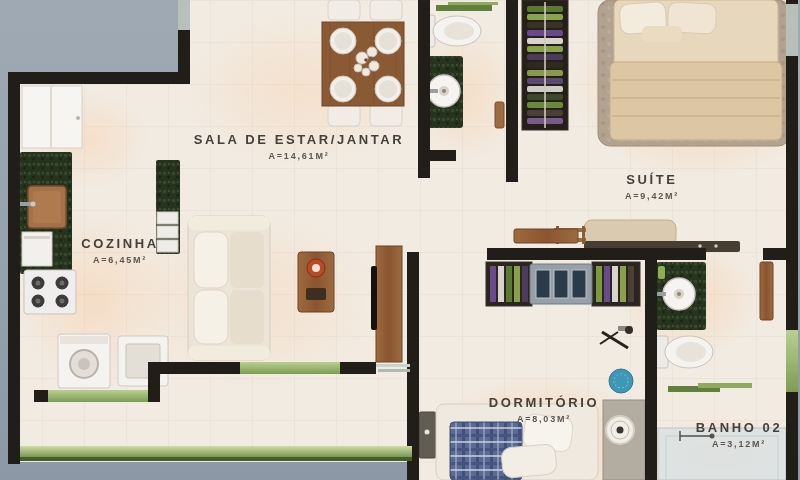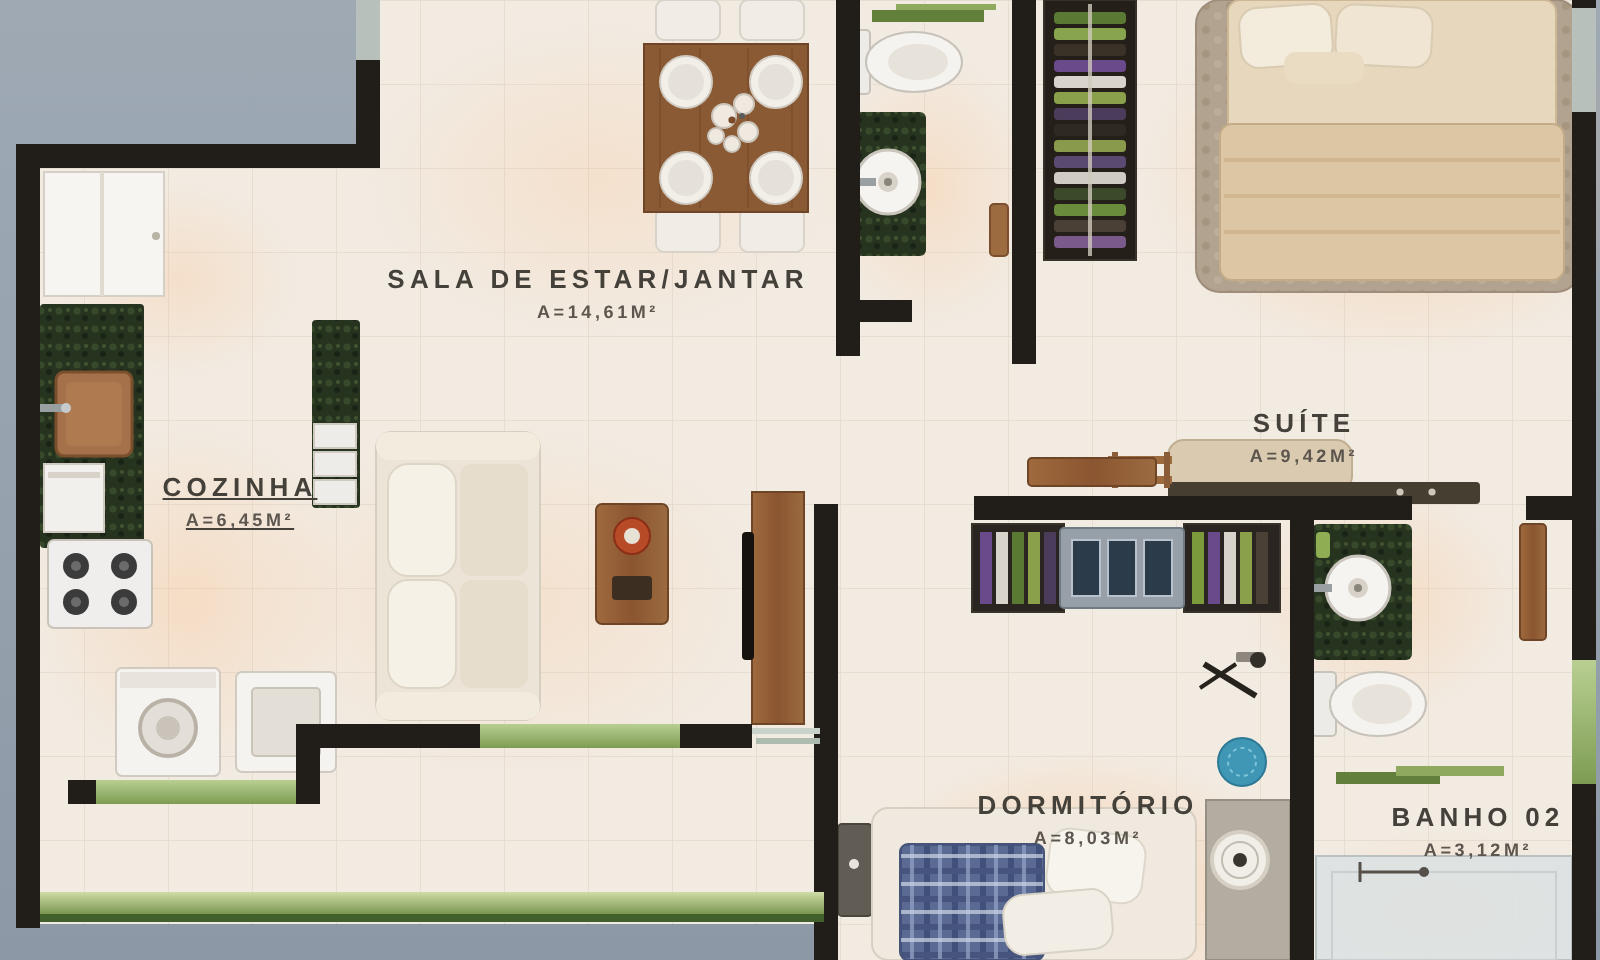--- a/index.html
+++ b/index.html
@@ -8,25 +8,25 @@
   html,body{margin:0;padding:0;}
   body{font-family:"Liberation Sans","DejaVu Sans",sans-serif;background:#707a86;}
   .plan-wrap{position:relative;width:800px;height:480px;overflow:hidden;
     background:linear-gradient(180deg,#9ea9b4 0%,#95a1ad 55%,#8c98a5 100%);padding-left:27px;}
   .plan-wrap svg{position:absolute;left:0;top:0;}
   .plan-label{position:absolute;transform:translateX(-50%);text-align:center;
     color:var(--label-text);pointer-events:none;white-space:nowrap;}
   .room-name{font-size:13px;font-weight:bold;letter-spacing:2.6px;}
   .room-area{font-size:9px;font-weight:bold;letter-spacing:1.8px;color:#5c564e;margin-top:4px;}
   .lbl-sala{left:299px;top:132px;}
-  .lbl-cozinha{left:120px;top:236px;text-decoration:underline;}
-  .lbl-suite{left:652px;top:172px;margin-top:32px;}
+  .lbl-cozinha{left:120px;top:236px;}
+  .lbl-suite{left:652px;top:172px;}
   .lbl-dormitorio{left:544px;top:351px;margin-top:44px;}
   .lbl-varanda{left:296px;top:401px;}
-  .lbl-banho02{left:739px;top:401px;}
+  .lbl-banho02{left:739px;top:420px;}
 </style>
 </head>
 <body>
 
 <div class="plan-wrap">
 <svg width="800" height="480" viewBox="0 0 800 480">
   <defs>
     <pattern id="tile" width="42" height="42" patternUnits="userSpaceOnUse">
       <rect width="42" height="42" fill="#f2ebe2"></rect>
       <path d="M0,0 H42 M0,0 V42" stroke="#ded4c7" stroke-width="1" opacity="0.6"></path>

